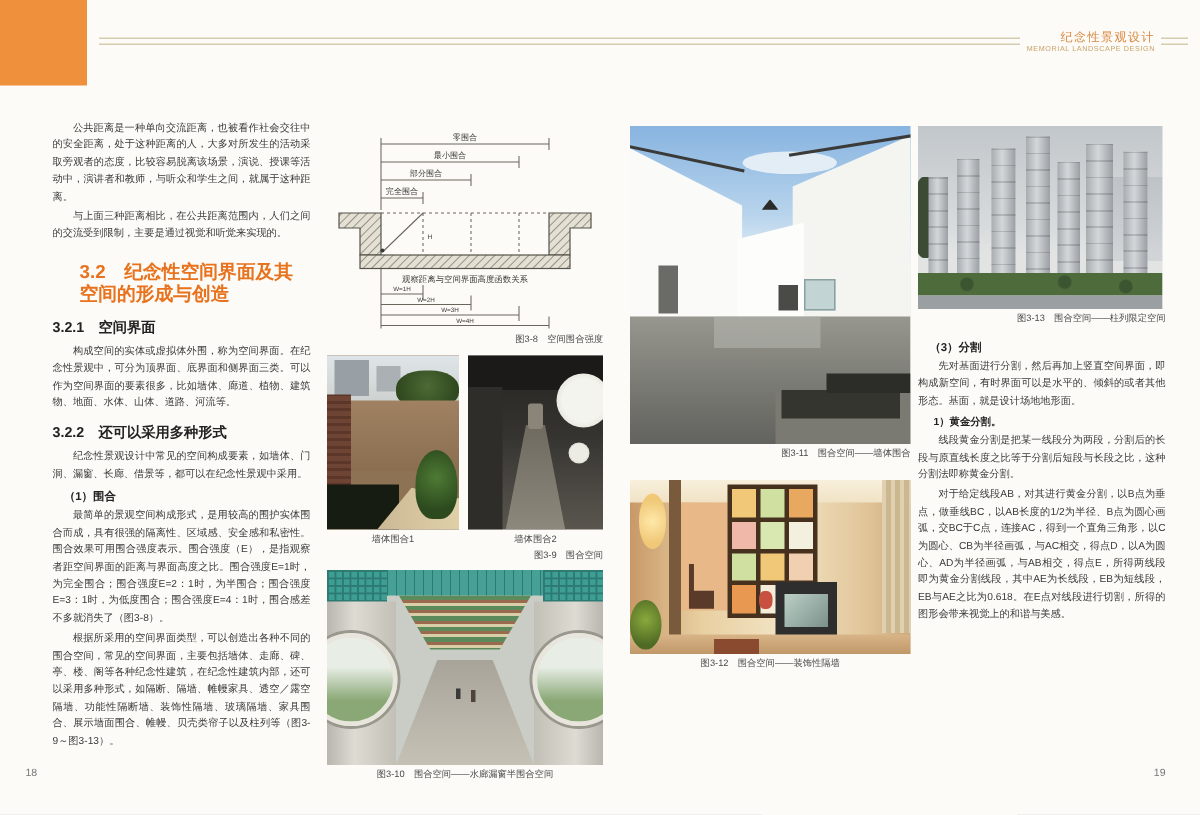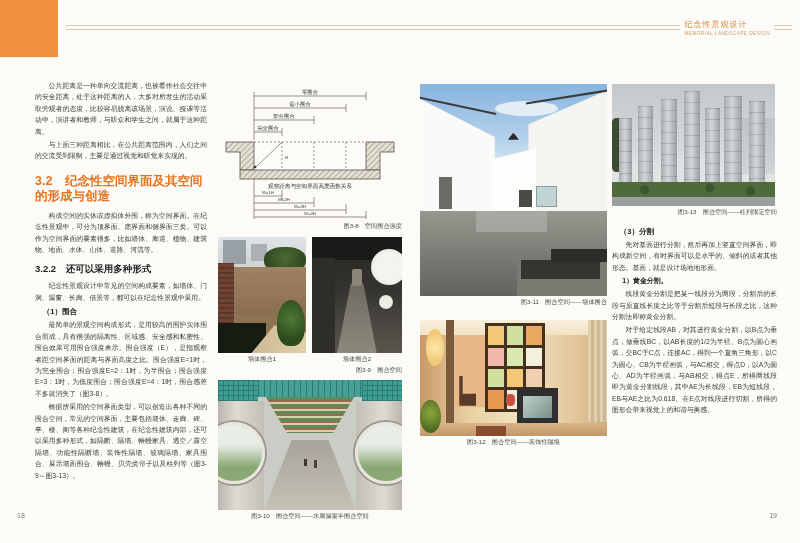--- a/index.html
+++ b/index.html
@@ -7,33 +7,33 @@
     position:relative;width:800px;height:543px;background:#fcfbf8;
     font-family:"Liberation Sans","DejaVu Sans",sans-serif;color:#3a3a3a;
     overflow:hidden;margin:0 auto;
   }
   
   .corner-block{position:absolute;left:0;top:0;width:58px;height:57px;background:#ef913c;}
   .header{position:absolute;left:66px;right:8px;top:20px;display:flex;align-items:flex-start;}
   .rule{height:3px;border-top:1px solid #d5ccad;border-bottom:1px solid #d5ccad;margin-top:5px;}
   .rule.long{flex:1;}
   .rule.short{width:18px;}
-  .header-titles{text-align:left;padding:0 4px;white-space:nowrap;}
+  .header-titles{text-align:right;padding:0 4px;white-space:nowrap;}
   .title-cn{font-size:8px;color:#d9863c;letter-spacing:1px;line-height:10px;}
   .title-en{font-size:4.8px;color:#c9a36a;letter-spacing:.4px;line-height:7px;}
   
   .col{position:absolute;top:80px;}
   .col-left{left:35px;width:172px;}
   .col-mid{left:218px;width:184px;top:78px;}
   .col-rp{left:420px;width:187px;top:84px;}
   .col-rt{left:612px;width:165px;top:84px;}
   
   .body-text{font-size:6.8px;line-height:11.4px;text-align:justify;margin:0 0 2px 0;}
   .indent{text-indent:2em;}
-  .h-orange{color:#e8731e;font-size:12.5px;font-weight:bold;line-height:15px;margin:12px 0 6px 0;}
+  .h-orange{color:#e8731e;font-size:12.5px;font-weight:bold;line-height:15px;margin:12px 0 6px 18px;}
   .h-sub{font-size:9.5px;font-weight:bold;color:#222;margin:8px 0 4px 0;}
   .h-item{font-size:7.6px;font-weight:bold;color:#222;margin:4px 0 2px 0;text-indent:1em;}
   .h-item2{font-size:6.9px;font-weight:bold;color:#222;margin:3px 0 2px 0;text-indent:1.5em;}
   
   .cap{font-size:6.2px;color:#4a4a4a;margin-top:2px;text-align:center;}
   .cap-right{font-size:6.2px;color:#4a4a4a;margin-top:2px;text-align:right;}
   figure{margin:0;padding:0;}
   
   .ph{position:relative;overflow:hidden;}
   .ph div{position:absolute;}
@@ -138,20 +138,21 @@
       <div class="title-cn">纪念性景观设计</div>
       <div class="title-en">MEMORIAL LANDSCAPE DESIGN</div>
     </div>
     <div class="rule short"></div>
   </div>
 
   <div class="col col-left">
     <p class="body-text indent">公共距离是一种单向交流距离，也被看作社会交往中的安全距离，处于这种距离的人，大多对所发生的活动采取旁观者的态度，比较容易脱离该场景，演说、授课等活动中，演讲者和教师，与听众和学生之间，就属于这种距离。</p>
     <p class="body-text indent">与上面三种距离相比，在公共距离范围内，人们之间的交流受到限制，主要是通过视觉和听觉来实现的。</p>
     <h2 class="h-orange">3.2　纪念性空间界面及其空间的形成与创造</h2>
+    <h3 class="h-sub">3.2.1　空间界面</h3>
     <p class="body-text indent">构成空间的实体或虚拟体外围，称为空间界面。在纪念性景观中，可分为顶界面、底界面和侧界面三类。可以作为空间界面的要素很多，比如墙体、廊道、植物、建筑物、地面、水体、山体、道路、河流等。</p>
     <h3 class="h-sub">3.2.2　还可以采用多种形式</h3>
     <p class="body-text indent">纪念性景观设计中常见的空间构成要素，如墙体、门洞、漏窗、长廊、借景等，都可以在纪念性景观中采用。</p>
     <h4 class="h-item">（1）围合</h4>
     <p class="body-text indent">最简单的景观空间构成形式，是用较高的围护实体围合而成，具有很强的隔离性、区域感、安全感和私密性。围合效果可用围合强度表示。围合强度（E），是指观察者距空间界面的距离与界面高度之比。围合强度E=1时，为完全围合；围合强度E=2：1时，为半围合；围合强度E=3：1时，为低度围合；围合强度E=4：1时，围合感差不多就消失了（图3-8）。</p>
     <p class="body-text indent">根据所采用的空间界面类型，可以创造出各种不同的围合空间，常见的空间界面，主要包括墙体、走廊、碑、亭、楼、阁等各种纪念性建筑，在纪念性建筑内部，还可以采用多种形式，如隔断、隔墙、帷幔家具、透空／露空隔墙、功能性隔断墙、装饰性隔墙、玻璃隔墙、家具围合、展示墙面围合、帷幔、贝壳类帘子以及柱列等（图3-9～图3-13）。</p>
   </div>
 
   <div class="col col-mid">
 

